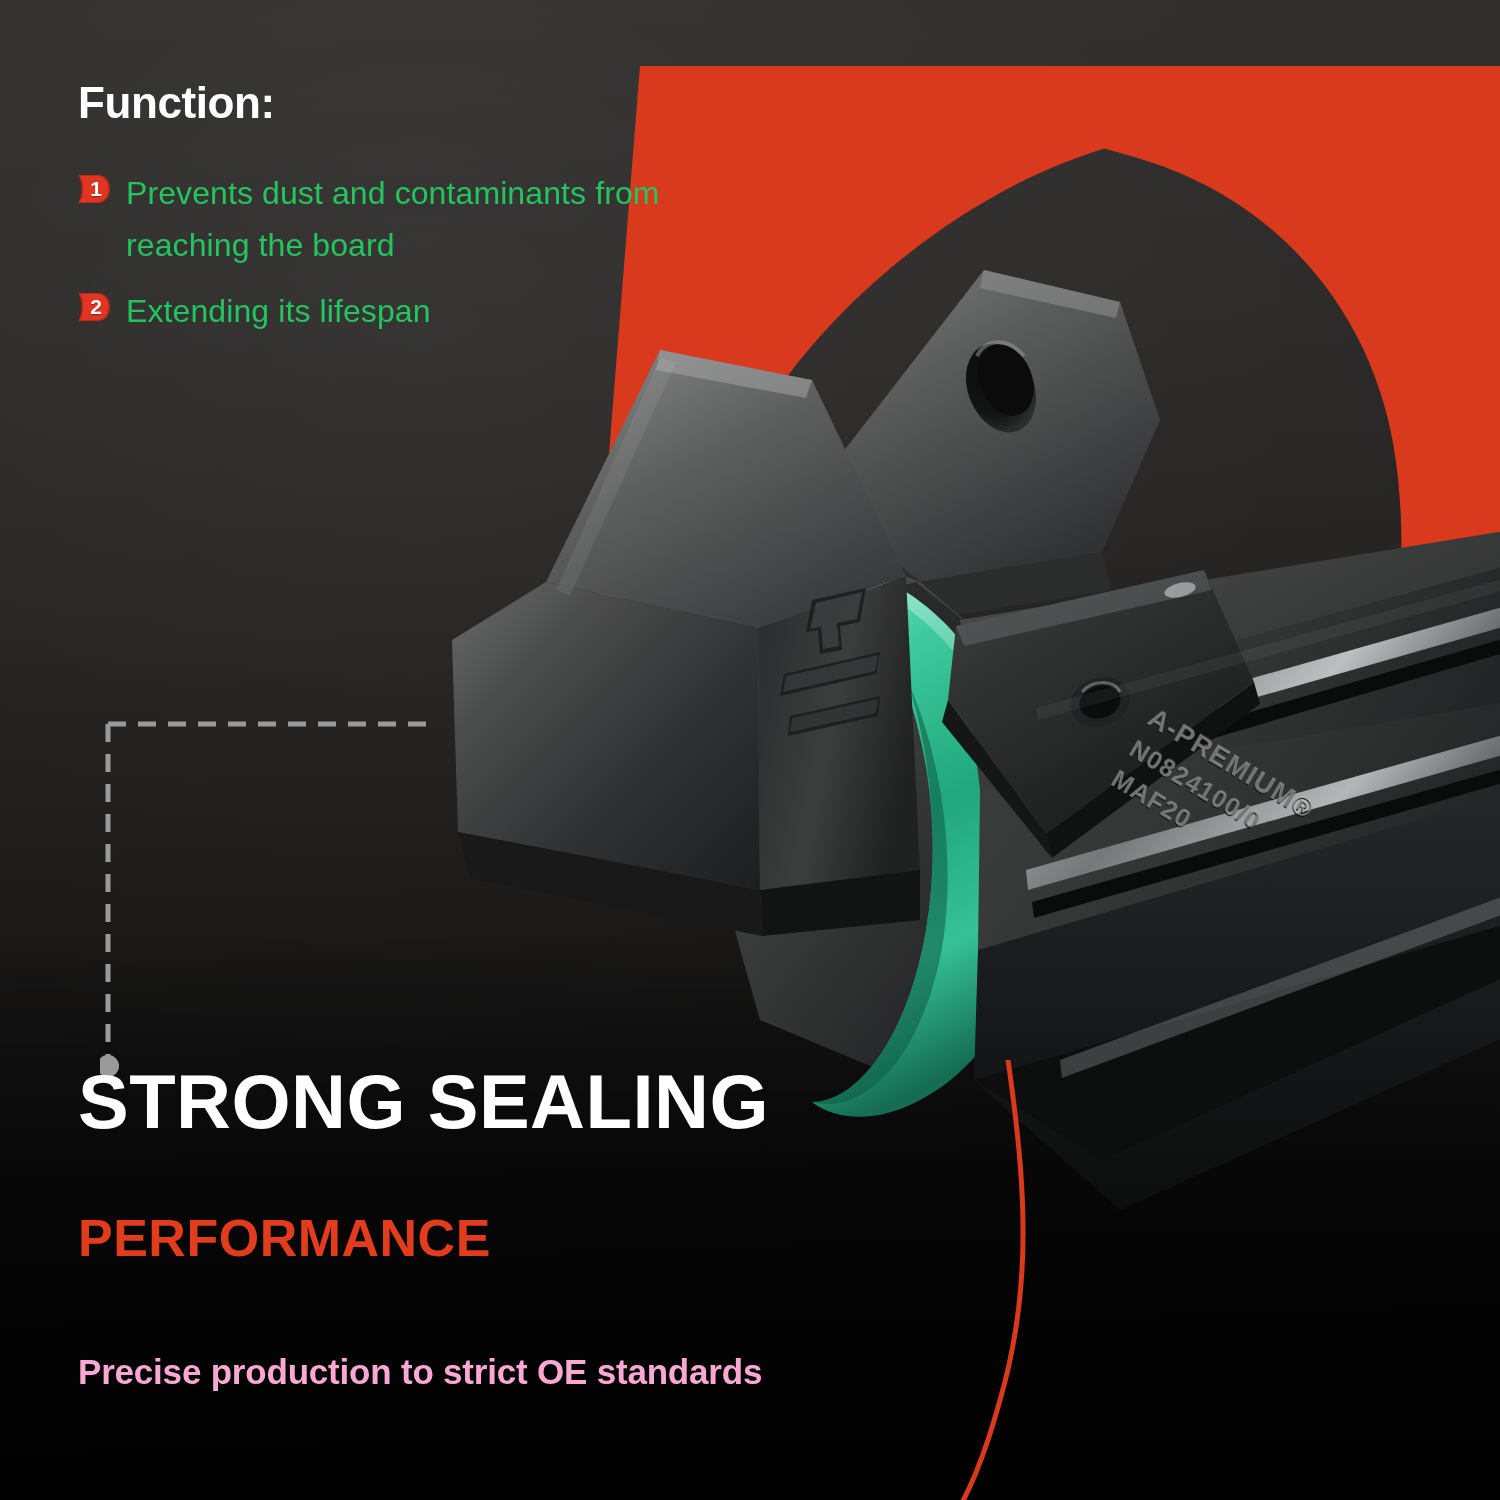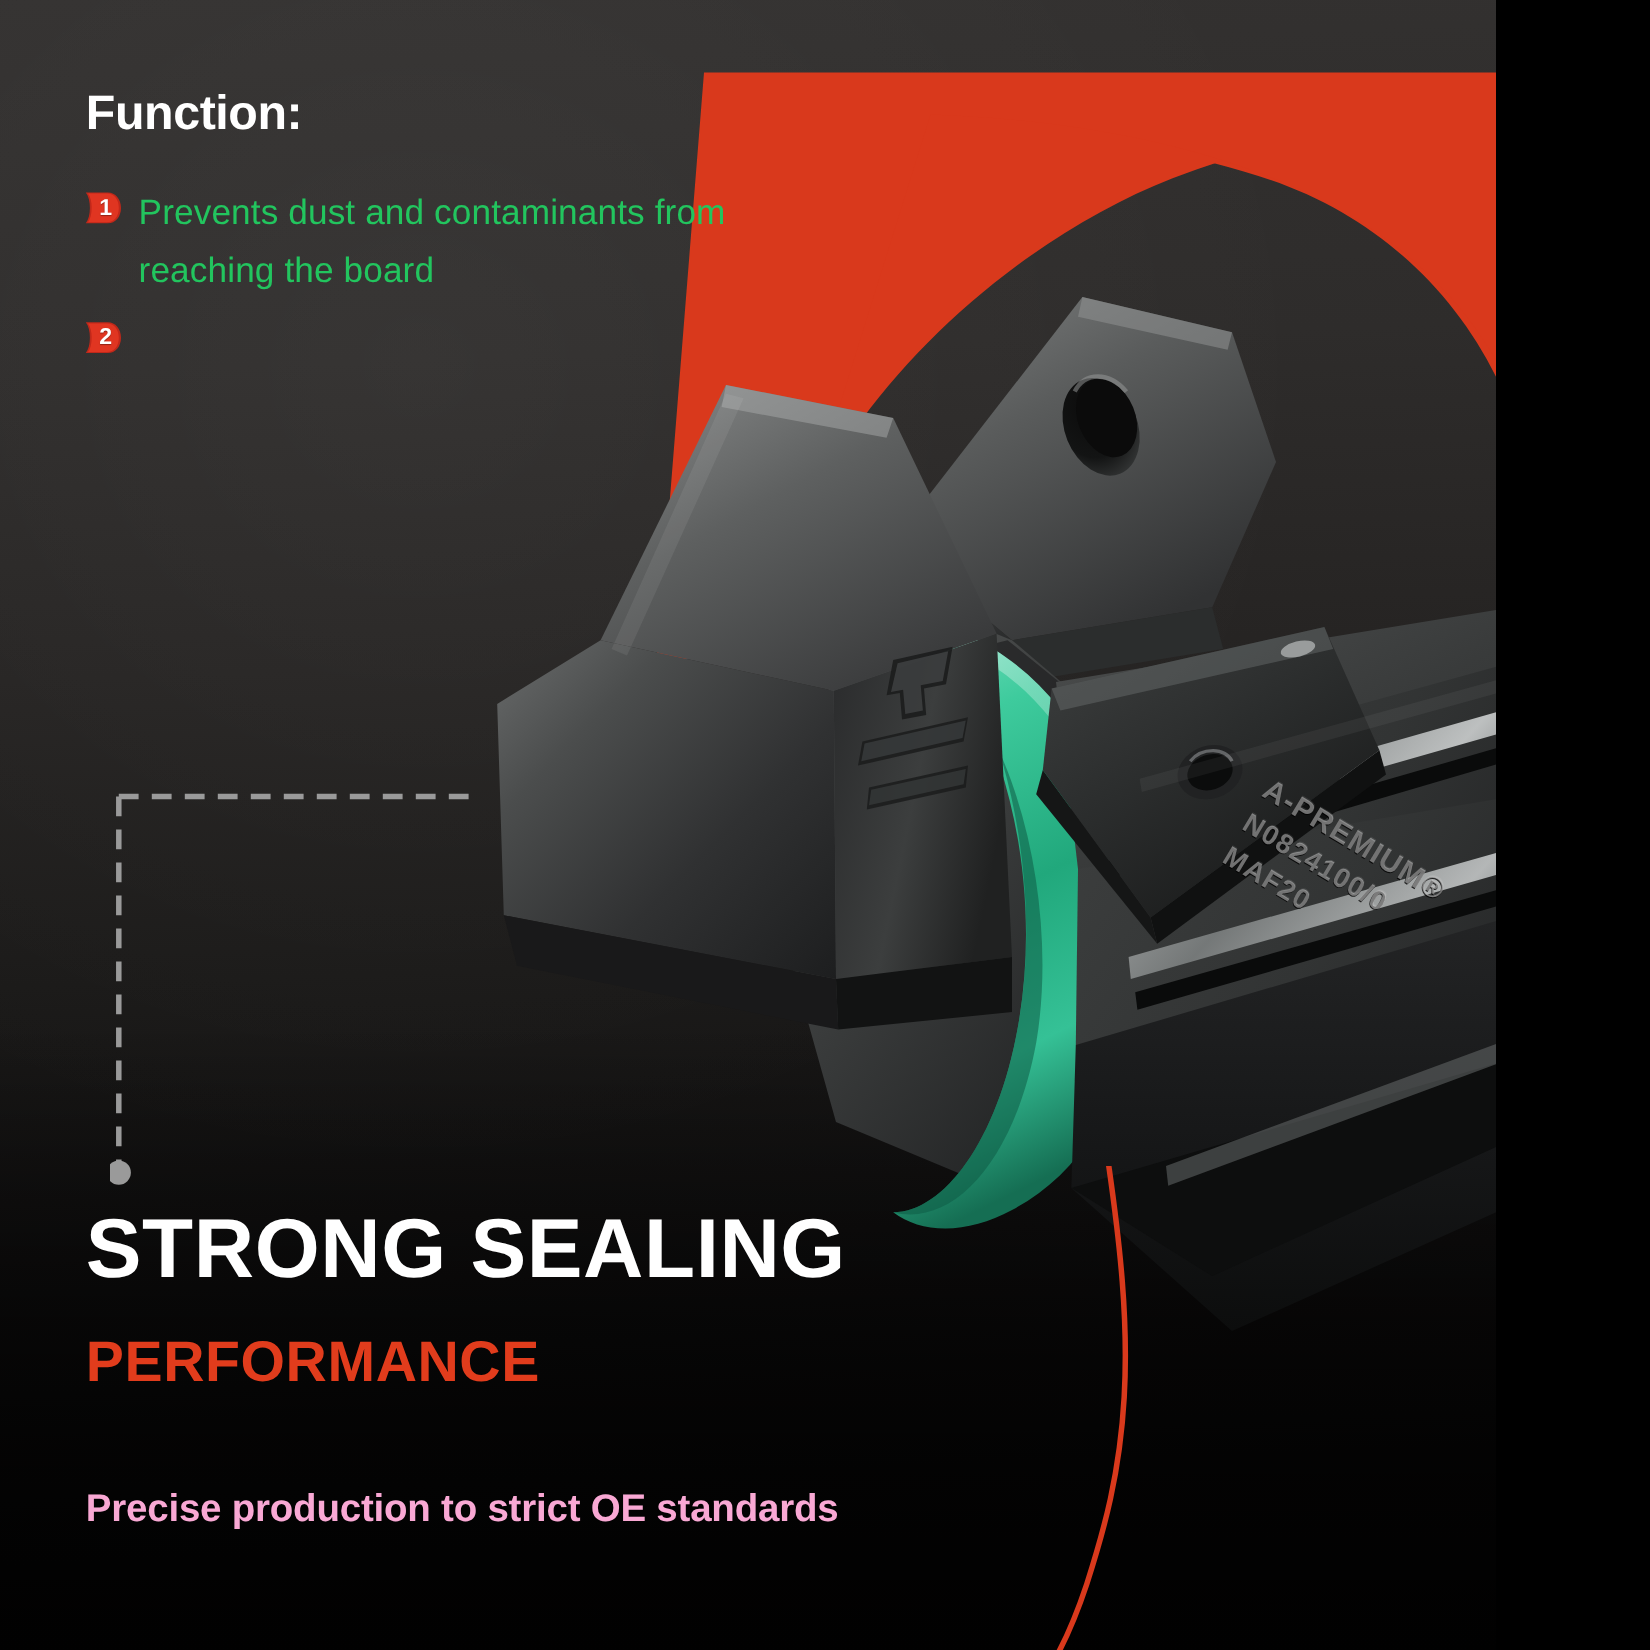--- a/index.html
+++ b/index.html
@@ -1,21 +1,21 @@
 <!DOCTYPE html>
 <html><head>
 <meta charset="utf-8">
 <style>
   html, body {
     margin: 0; padding: 0;
     background: #000;
   }
   #stage {
     position: relative;
-    width: 1360px; height: 1500px;
+    width: 1500px; height: 1500px;
     overflow: hidden;
     background: #1a1a1a;
     font-family: "Liberation Sans", sans-serif;
     -webkit-font-smoothing: antialiased;
   }
 
   
   .bg-base {
     position: absolute; inset: 0;
     background: linear-gradient(178deg,
@@ -77,21 +77,21 @@
     font-size: 32px; line-height: 1.62;
     color: #22c55e; font-weight: 400; letter-spacing: 0.1px;
   }
 
   
   .callout { position:absolute; left: 100px; top: 718px; width: 340px; height: 362px; }
   .callout svg { display:block; width:100%; height:100%; }
 
   
   .hl1 {
-    position: absolute; left: 78px; top: 1098px;
+    position: absolute; left: 78px; top: 1064px;
     font-size: 76px; font-weight: 700; color:#ffffff;
     letter-spacing: 0.5px; line-height: 1;
   }
   .hl2 {
     position: absolute; left: 78px; top: 1212px;
     font-size: 52px; font-weight: 700; color:#e13c1c;
     letter-spacing: 0.5px; line-height: 1;
   }
   .sub {
     position: absolute; left: 78px; top: 1352px;
@@ -158,20 +158,21 @@
     <div class="fn-row" style="margin-top:6px;">
       <span class="fn-badge">
         <svg viewBox="0 0 32 34" xmlns="http://www.w3.org/2000/svg">
           <path d="M0,3 L20,3 C27,3 32,9 32,17 C32,25 27,31 20,31 L0,31
                    C5,25 5,9 0,3 Z" fill="#c0281a"></path>
           <path d="M2,4 L19,4 C26,4 30,9.5 30,17 C30,24.5 26,30 19,30 L2,30
                    C6.5,24.5 6.5,9.5 2,4 Z" fill="#e03521"></path>
         </svg>
         <span class="num">2</span>
       </span>
+      <span class="fn-text">Extending its lifespan</span>
     </div>
   </div>
 
   <div class="product">
     <svg viewBox="0 0 1160 1060" xmlns="http://www.w3.org/2000/svg">
       <defs>
         <linearGradient id="gConn" x1="0" y1="0" x2="1" y2="1">
           <stop offset="0%" stop-color="#6a6c6c"></stop>
           <stop offset="26%" stop-color="#4b4d4d"></stop>
           <stop offset="62%" stop-color="#303132"></stop>

